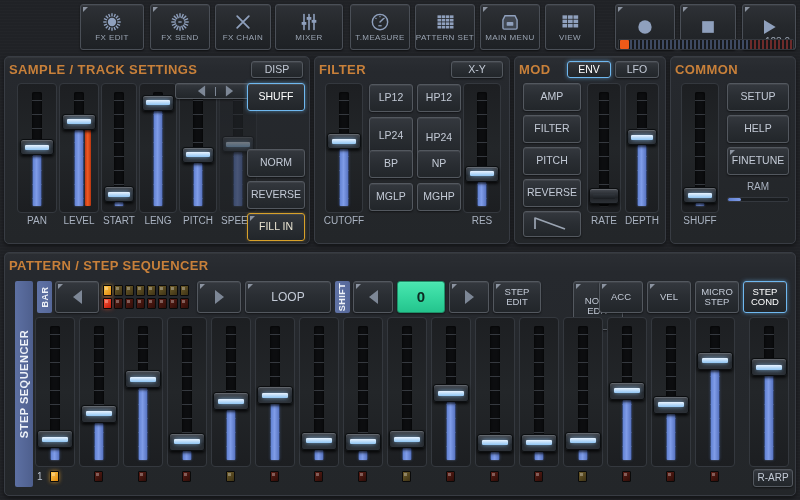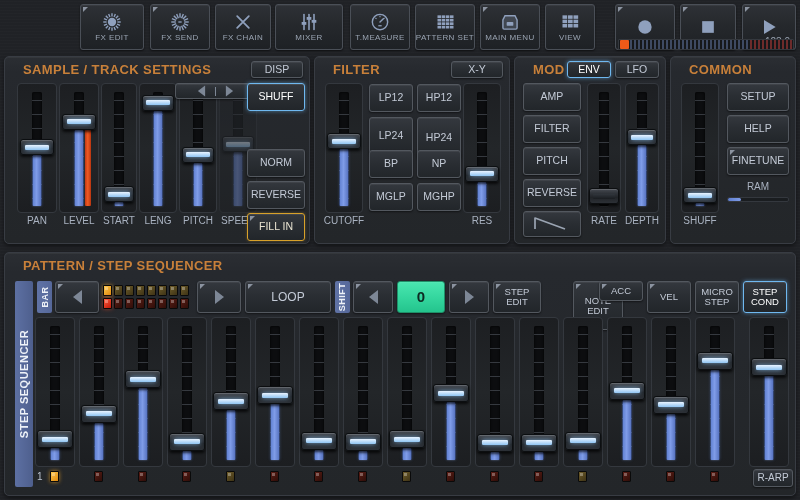--- a/index.html
+++ b/index.html
@@ -39,21 +39,21 @@
     background:repeating-linear-gradient(90deg,#6d2b2b 0 2px, #15171a 2px 4px); }
   #tempoval { position:absolute; right:5px; bottom:2px; font-size:10px; color:#9aa4b2; }
 
   
   .panel {
     position:absolute;
     background:linear-gradient(180deg,#2b2e33 0%, #26292e 8%, #232629 100%);
     border:1px solid #383c43; border-radius:5px;
     box-shadow: inset 0 1px 0 rgba(255,255,255,.045), 0 2px 4px rgba(0,0,0,.5);
   }
-  .ptitle { position:absolute; left:18px; top:5px; font-size:13px; font-weight:bold;
+  .ptitle { position:absolute; left:4px; top:5px; font-size:13px; font-weight:bold;
             color:#c8803a; letter-spacing:.4px; white-space:nowrap; }
 
   
   .slwell {
     position:absolute;
     background:linear-gradient(180deg,#1d1f22 0%, #232629 50%, #1c1e21 100%);
     border:1px solid #34383e; border-radius:4px;
   }
   .sltrack { position:absolute; left:50%; transform:translateX(-50%);
              background:#0c0d0f; border-radius:2px;
@@ -552,21 +552,21 @@
         <div>STEP</div>
         <div>EDIT</div>
       </div>
     </div>
     <div class="btn tiny corner" style="left:568px; top:28px; width:50px; height:49px;">
       <div style="text-align: center;">
         <div>NOTE</div>
         <div>EDIT</div>
       </div>
     </div>
-    <div class="btn tiny corner" style="left:594px; top:28px; width:44px; height:20px;">
+    <div class="btn tiny corner" style="left:594px; top:28px; width:44px; height:32px;">
       <div style="text-align: center;">
         <div>ACC</div>
       </div>
     </div>
     <div class="btn tiny corner" style="left:642px; top:28px; width:44px; height:32px;">
       <div style="text-align: center;">
         <div>VEL</div>
       </div>
     </div>
     <div class="btn tiny" style="left:690px; top:28px; width:44px; height:32px;">

